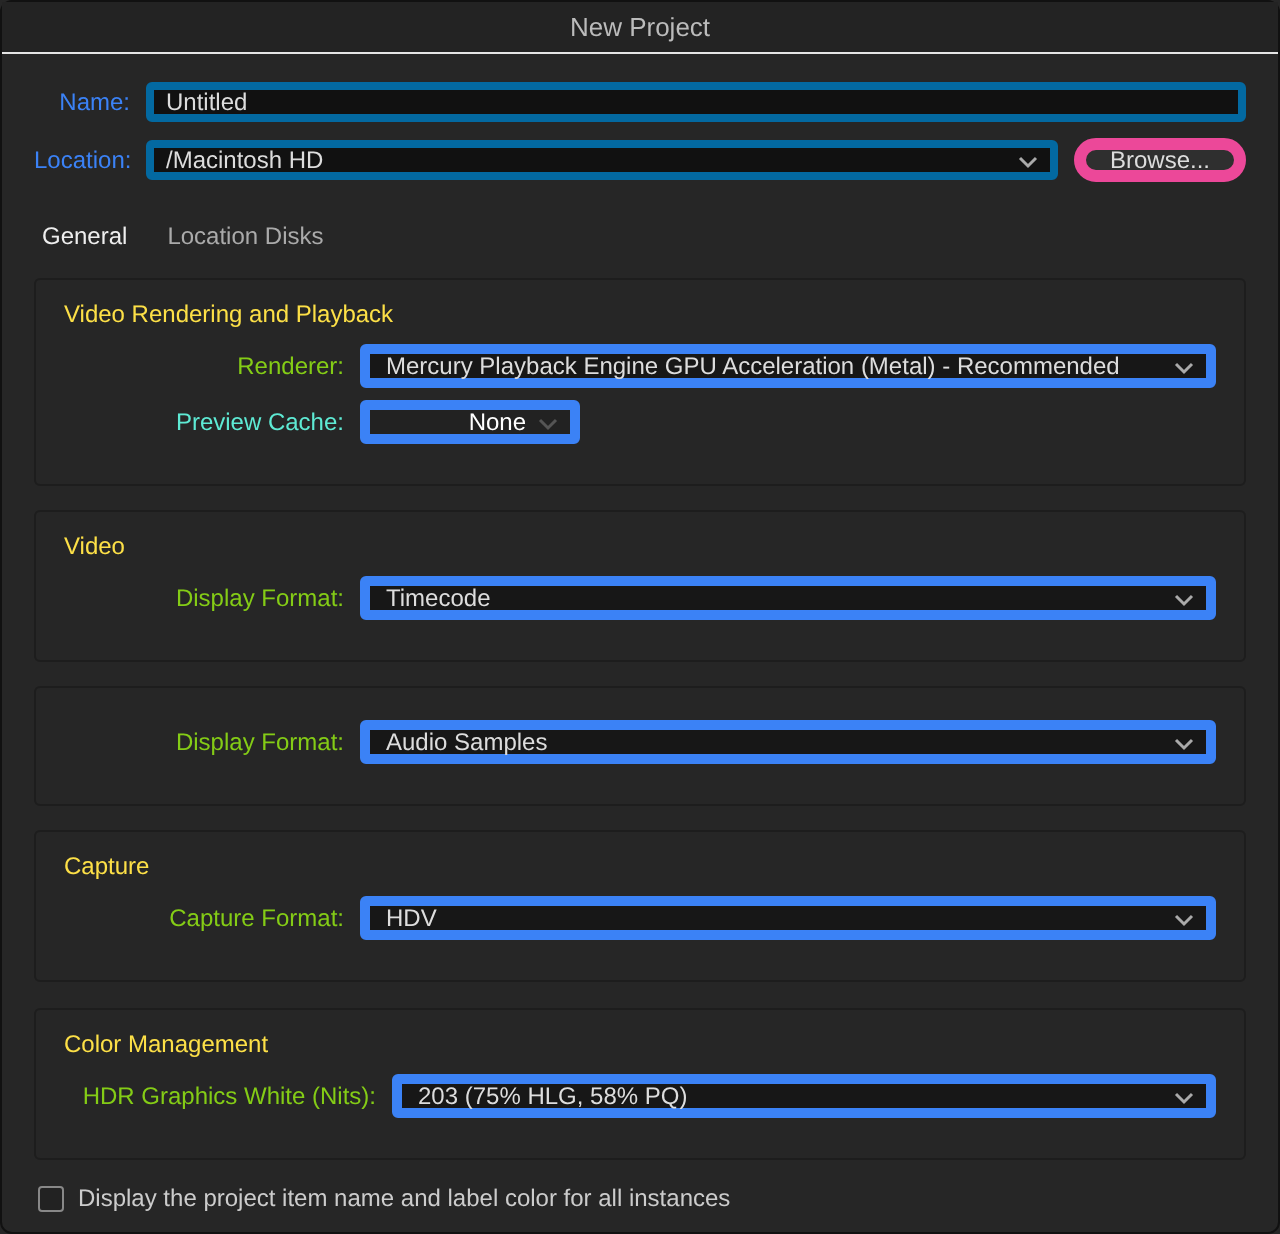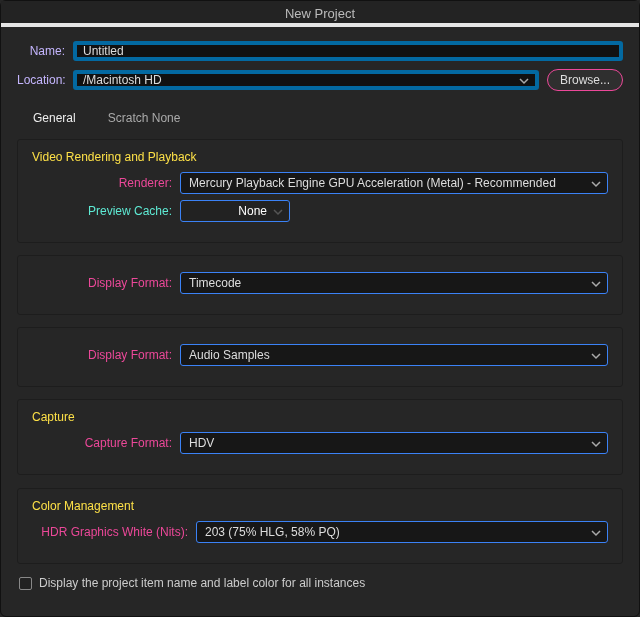--- a/index.html
+++ b/index.html
@@ -16,74 +16,74 @@
     border-radius: 6px;
     display: flex; flex-direction: column;
     background: #262626;
   }
   .titlebar {
     height: 26px;
     text-align: center;
     line-height: 26px;
     color: #bbb;
     background: #232323;
-    border-bottom: 4px solid #e5e5e5;
+    border-bottom: 1px solid #e5e5e5;
     font-size: 13px;
   }
   .content { padding: 10px 16px 8px 16px; flex: 1; display: flex; flex-direction: column; }
   .row { display: flex; align-items: center; margin: 4px 0; }
-  .row label.left { width: 56px; text-align: right; padding-right: 8px; color: #c4b5fd; }
+  .row label.left { width: 56px; text-align: right; padding-right: 8px; color: #3b82f6; }
   .textfield {
     flex: 1;
     background: #111;
     border: 4px solid #0369a1;
     border-radius: 3px;
     height: 20px;
     padding: 0 6px;
     color: #ddd;
     font-size: 12px;
     display: flex; align-items: center;
     position: relative;
   }
   .loc-row .textfield { margin-right: 8px; }
   .btn {
     background: #2f2f2f;
-    border: 1px solid #ec4899;
+    border: 6px solid #ec4899;
     border-radius: 11px;
     height: 22px;
     padding: 0 12px;
     color: #ddd;
     font-size: 12px;
     display: inline-flex; align-items: center; justify-content: center;
     cursor: pointer;
   }
   .browse { min-width: 70px; }
   .chev {
     position: absolute; right: 6px; top: 50%; transform: translateY(-50%);
     width: 10px; height: 10px; pointer-events: none;
   }
   .chev svg { width: 10px; height: 10px; }
 
   .tabs { display: flex; gap: 20px; margin: 12px 4px 4px 4px; }
-  .tab { color: #aaa; padding: 4px 0; cursor: pointer; margin-left: 12px; }
+  .tab { color: #aaa; padding: 4px 0; cursor: pointer; }
   .tab.active { color: #eee; }
 
   .panel {
     border: 1px solid #1d1d1d;
     border-radius: 3px;
     padding: 10px 14px 14px 14px;
     margin: 6px 0;
   }
   .panel-title { color: #fde047; margin-bottom: 8px; }
   .field-row { display: flex; align-items: center; margin: 6px 0; }
-  .field-row label { width: 148px; text-align: right; padding-right: 8px; color: #ec4899; }
+  .field-row label { width: 148px; text-align: right; padding-right: 8px; color: #84cc16; }
   .select {
     flex: 1;
     background: #171717;
-    border: 1px solid #3b82f6;
+    border: 5px solid #3b82f6;
     border-radius: 3px;
     height: 22px;
     padding: 0 22px 0 8px;
     color: #ddd;
     position: relative;
     display: flex; align-items: center;
     cursor: pointer;
   }
   .select.disabled { color: #ffffff; background: #222; cursor: default; justify-content: flex-end; }
 
@@ -124,21 +124,21 @@
             </svg>
         </span>
       </div>
       <div class="btn browse">
         <span>Browse...</span>
       </div>
     </div>
 
     <div class="tabs">
       <div class="tab active">General</div>
-      <div class="tab">Scratch None</div>
+      <div class="tab">Location Disks</div>
     </div>
 
     <div class="panel">
       <div class="panel-title">Video Rendering and Playback</div>
       <div class="field-row">
         <label>Renderer:</label>
         <div class="select">
           <span>Mercury Playback Engine GPU Acceleration (Metal) - Recommended</span>
           <span class="chev">
             <svg viewBox="0 0 10 10">
@@ -154,20 +154,21 @@
           <span class="chev">
             <svg viewBox="0 0 10 10">
                 <path d="M1 3 L5 7 L9 3" stroke="#555" stroke-width="1.5" fill="none"></path>
               </svg>
           </span>
         </div>
       </div>
     </div>
 
     <div class="panel">
+      <div class="panel-title">Video</div>
       <div class="field-row">
         <label>Display Format:</label>
         <div class="select">
           <span>Timecode</span>
           <span class="chev">
             <svg viewBox="0 0 10 10">
                 <path d="M1 3 L5 7 L9 3" stroke="#aaa" stroke-width="1.5" fill="none"></path>
               </svg>
           </span>
         </div>

